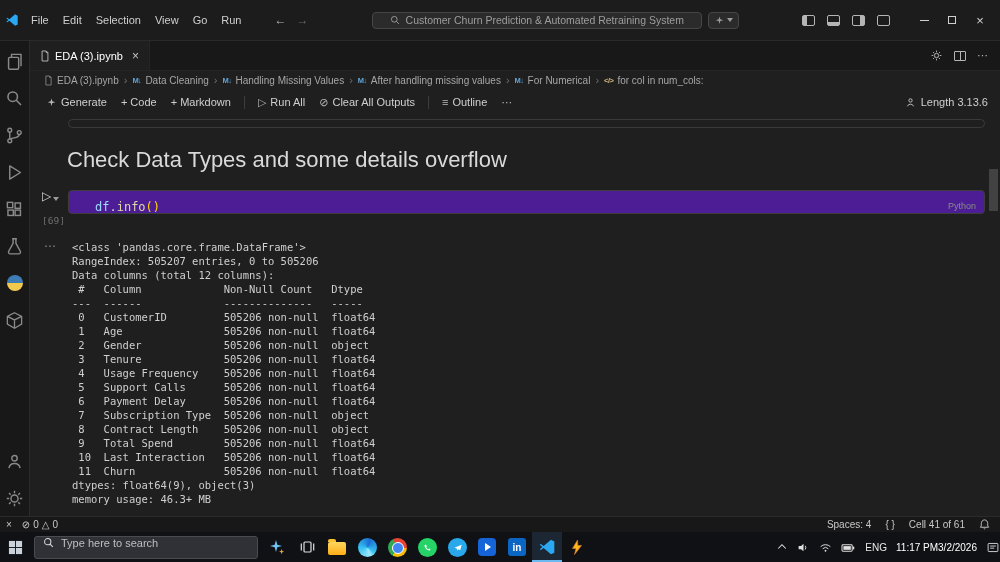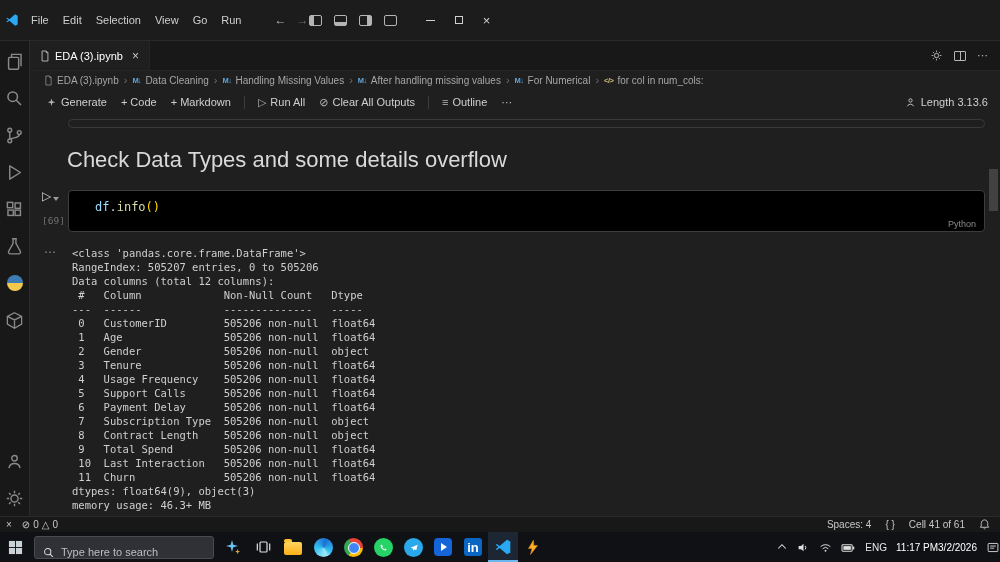--- a/index.html
+++ b/index.html
@@ -66,54 +66,54 @@
   
   .nb-content{flex:1;position:relative;overflow:hidden;background:#1f1f1f}
   .prev-strip{margin:4px 15px 0 38px;height:9px;border:1px solid #3a3a3a;border-radius:5px}
   .md-heading{margin:20px 0 0 37px;font-size:22px;line-height:24px;font-weight:400;color:#d9d9d9}
   .md-heading.next{margin:14px 0 0 37px;font-size:17px;font-weight:700}
   .cell-row{display:flex;margin-top:18px}
   .cell-gutter{flex:0 0 38px;padding-left:12px;display:flex;flex-direction:column;align-items:flex-start}
   .run-btn{display:flex;align-items:flex-end;color:#d7d7d7;font-size:12px;line-height:12px}
   .chev{width:0;height:0;border-left:3px solid transparent;border-right:3px solid transparent;border-top:4px solid #9a9a9a;margin:0 0 1px 2px}
   .exec-count{margin-top:13px;font-family:"DejaVu Sans Mono",monospace;font-size:9.5px;color:#6f6f6f}
-  .cell-editor{flex:1;margin-right:15px;position:relative;background:#000000;border:1px solid #3d3d3d;border-radius:4px;height:42px}
+  .cell-editor{flex:1;margin-right:15px;position:relative;background:#4c1d95;border:1px solid #3d3d3d;border-radius:4px;height:24px}
   .code-line{padding:9px 0 0 26px;font-family:"DejaVu Sans Mono",monospace;font-size:12px}
   .tok-obj{color:#9cdcfe}.tok-dot{color:#d4d4d4}.tok-fn{color:#dcdcaa}.tok-paren{color:#ffd700}
   .cell-lang{position:absolute;right:8px;bottom:2px;font-size:9px;color:#8a8a8a}
   .output-row{display:flex;margin-top:14px}
   .out-menu{color:#8b8b8b;font-size:12px;line-height:12px;margin-left:2px}
   .output-pre{font-family:"DejaVu Sans Mono",monospace;font-size:10.5px;line-height:14px;color:#cfcfcf;white-space:pre;padding-left:4px}
   .scroll-thumb{position:absolute;right:2px;top:54px;width:9px;height:42px;background:#424242}
 
   
   .statusbar{flex:0 0 16px;background:#181818;border-top:1px solid #2b2b2b;display:flex;align-items:center;
     padding:0 10px 0 6px;font-size:10px;color:#c8c8c8}
   .sb-left{display:flex;align-items:center;gap:10px}
   .sb-group{display:flex;align-items:center;gap:3px}
   .sb-right{margin-left:auto;display:flex;align-items:flex-end;gap:14px}
 
   
   .taskbar{flex:0 0 30px;background:#101115;display:flex;align-items:center;color:#e8e8e8}
   .tb-item{width:30px;height:30px;display:flex;align-items:center;justify-content:center;position:relative}
   .tb-item.active{background:#1d2733;box-shadow:inset 0 -2px 0 #6cb8f0}
-  .tb-search{width:180px;height:23px;margin:0 4px;background:#2f3137;border:1px solid #4a4a4f;border-radius:3px;
-    display:flex;align-items:flex-end;gap:7px;padding:0 8px;color:#bfbfbf;font-size:11px}
+  .tb-search{width:224px;height:23px;margin:0 4px;background:#2f3137;border:1px solid #4a4a4f;border-radius:3px;
+    display:flex;align-items:flex-start;gap:7px;padding:0 8px;color:#bfbfbf;font-size:11px}
   .folder{width:18px;height:13px;background:linear-gradient(#ffd45e,#fcaf17);border-radius:2px;position:relative;margin-top:3px}
   .folder::before{content:"";position:absolute;top:-3px;left:0;width:8px;height:3px;background:#fcc330;border-radius:2px 2px 0 0}
   .edge-c{width:19px;height:19px;border-radius:50%;background:conic-gradient(from 160deg,#9ee8fa,#35c1f1 30%,#1b6fd4 60%,#35c1f1 90%,#9ee8fa)}
   .chrome-c{width:19px;height:19px;border-radius:50%;position:relative;
     background:conic-gradient(from -30deg,#ea4335 0 120deg,#fbbc05 120deg 240deg,#34a853 240deg 360deg)}
   .chrome-c::after{content:"";position:absolute;left:4.5px;top:4.5px;width:10px;height:10px;background:#4285f4;border:1.5px solid #fff;border-radius:50%}
   .wa-c{width:19px;height:19px;border-radius:50%;background:#25d366;display:flex;align-items:center;justify-content:center}
   .tg-c{width:19px;height:19px;border-radius:50%;background:#29a9eb;display:flex;align-items:center;justify-content:center}
   .mv-c{width:18px;height:18px;border-radius:4px;background:#1565d8;display:flex;align-items:center;justify-content:center}
   .play-t{width:0;height:0;border-left:6px solid #fff;border-top:4px solid transparent;border-bottom:4px solid transparent;margin-left:2px}
   .li-c{width:18px;height:18px;border-radius:3px;background:#0a66c2;display:flex;align-items:center;justify-content:center;
-    color:#fff;font-weight:bold;font-size:13px}
+    color:#fff;font-weight:bold;font-size:10px}
   .tray{margin-left:auto;display:flex;align-items:center;gap:9px;padding-right:0;font-size:10px}
   .clock{display:flex;align-items:center;line-height:11px;font-size:10px;color:#fff}
 </style>
 </head>
 <body>
 
 <div id="app">
 
   <header class="titlebar">
     <span class="vscode-logo">
@@ -125,20 +125,35 @@
       <span class="menu">File</span>
       <span class="menu">Edit</span>
       <span class="menu">Selection</span>
       <span class="menu">View</span>
       <span class="menu">Go</span>
       <span class="menu">Run</span>
     </nav>
     <div class="navarrows">
       <span>←</span>
       <span class="dim">→</span>
+    </div>
+    <div class="tb-center">
+      <div class="cmd-center">
+        <svg width="10" height="10" viewBox="0 0 14 14">
+            <circle cx="6" cy="6" r="4" stroke="#9d9d9d" fill="none" stroke-width="1.3"></circle>
+            <line x1="9" y1="9" x2="12.5" y2="12.5" stroke="#9d9d9d" stroke-width="1.3"></line>
+          </svg>
+        <span>Customer Churn Prediction &amp; Automated Retraining System</span>
+      </div>
+      <div class="copilot">
+        <svg width="11" height="11" viewBox="0 0 16 16">
+            <path d="M8 2 L9.2 6.2 L13.5 7.5 L9.2 8.8 L8 13 L6.8 8.8 L2.5 7.5 L6.8 6.2 Z" fill="#9d9d9d"></path>
+          </svg>
+        <span class="chev-d"></span>
+      </div>
     </div>
     <div class="tb-right">
       <span class="lico l"></span>
       <span class="lico b"></span>
       <span class="lico r"></span>
       <span class="lico"></span>
       <div class="wbtns">
         <span class="wbtn">
             <span class="min-bar"></span>
           </span>

